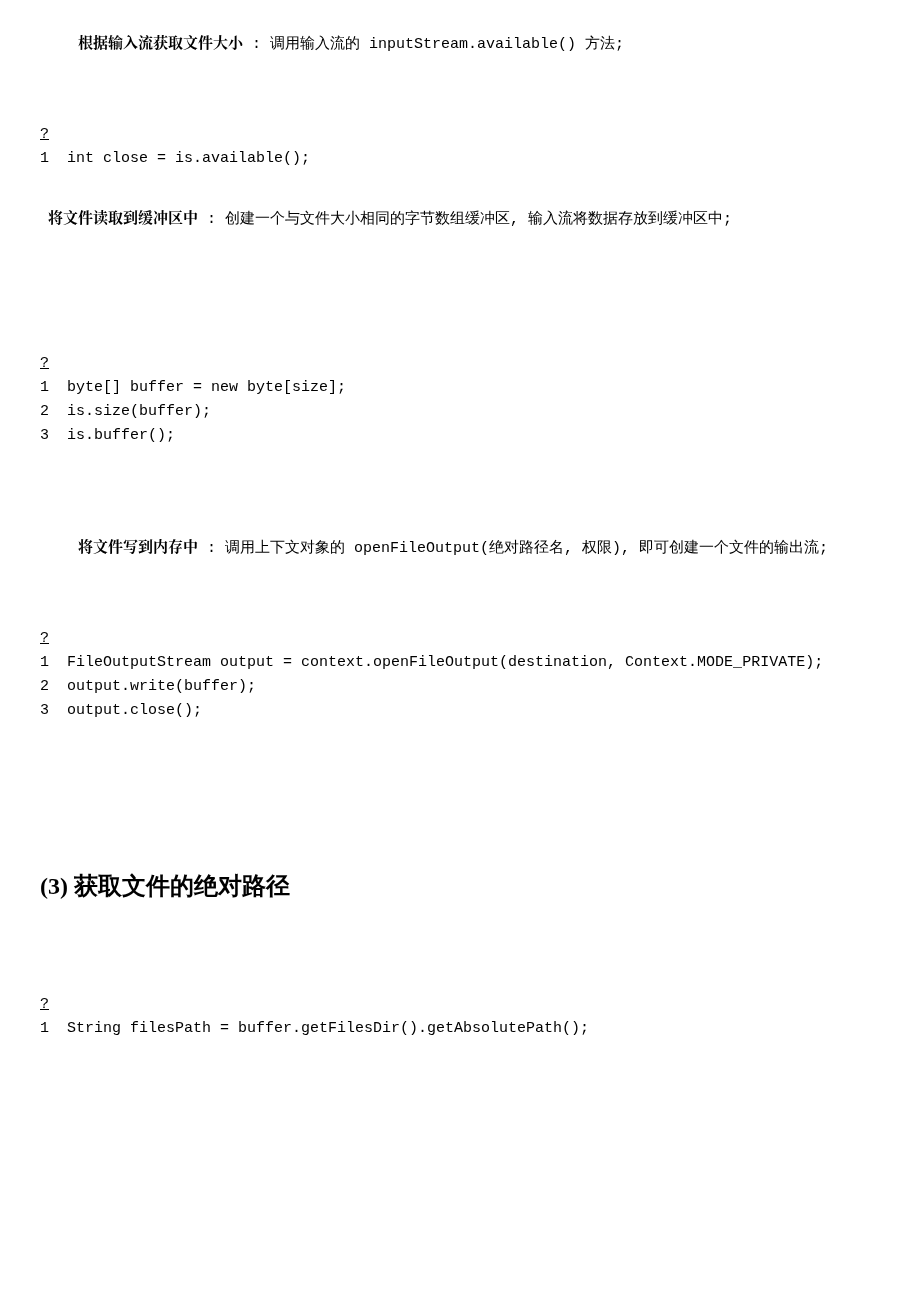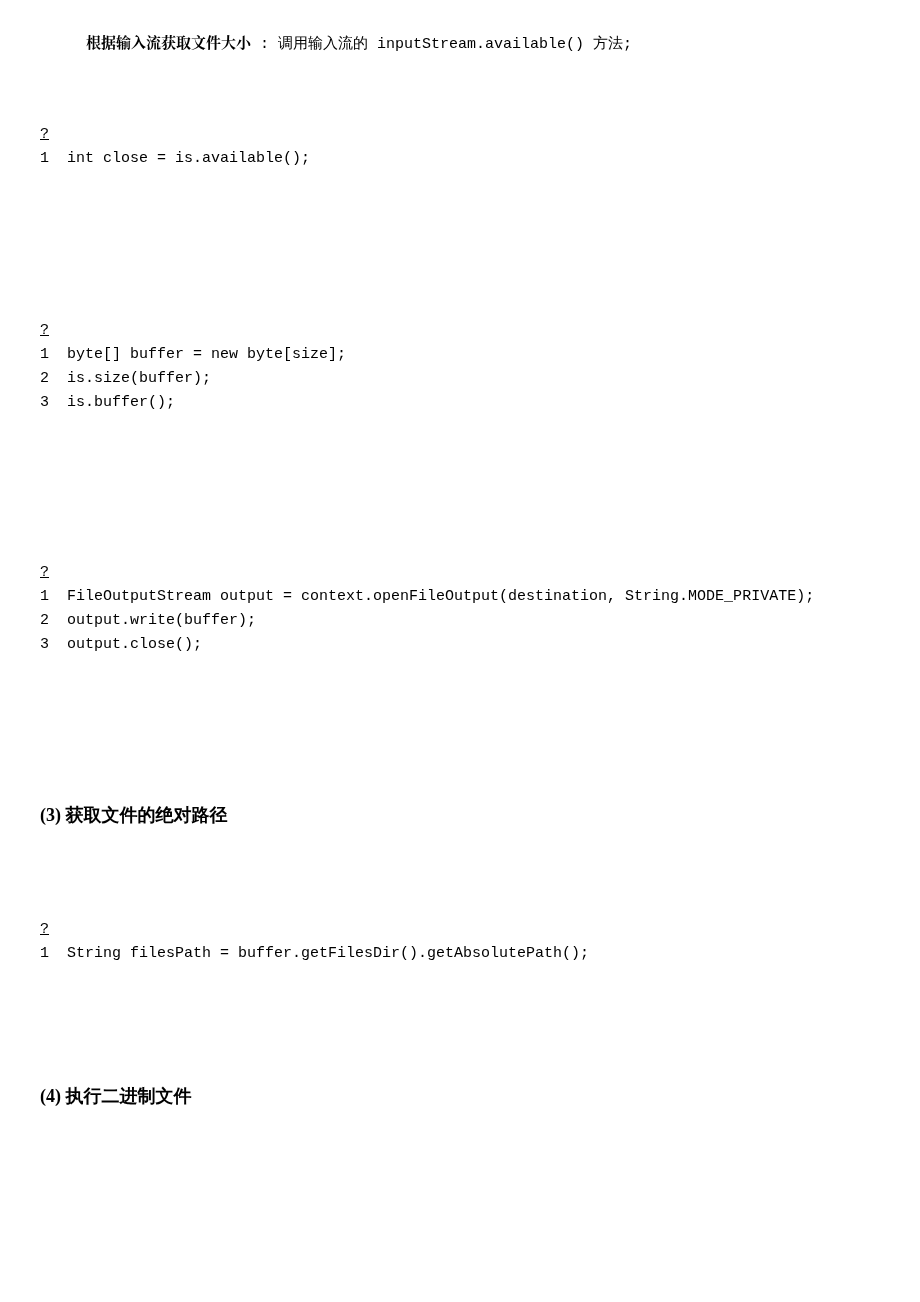--- a/index.html
+++ b/index.html
@@ -8,21 +8,21 @@
     background: #ffffff;
     font-family: "SimSun", "宋体", "Noto Serif CJK SC", serif;
     font-size: 15px;
     color: #000;
     line-height: 1.6;
     padding: 30px 0 60px 0;
     width: 920px;
   }
   .content { padding: 0 40px; }
   .para {
-    margin: 0 0 6px 16px;
+    margin: 0 0 6px 8px;
   }
   .indent { padding-left: 2em; }
   .bold { font-weight: bold; }
   .mono { font-family: "Courier New", "SimSun", monospace; }
   .qmark {
     text-decoration: underline;
     font-family: "Courier New", monospace;
     display: block;
     margin-top: 4px;
   }
@@ -42,21 +42,21 @@
   .cc {
     display: table-cell;
     white-space: pre;
     vertical-align: top;
   }
   .spacer-sm { height: 28px; }
   .spacer-md { height: 56px; }
   .spacer-lg { height: 80px; }
   .spacer-xl { height: 110px; }
   h2.sec {
-    font-size: 18px;
+    font-size: 24px;
     font-weight: bold;
     margin: 0;
     font-family: "SimSun","宋体",serif;
   }
 </style>
 </head>
 <body>
 
 <div class="content">
 
@@ -69,20 +69,23 @@
   <span class="qmark">?</span>
   <div class="codeblock">
     <div class="coderow">
         <span class="ln">1</span>
         <span class="cc">int close = is.available();</span>
       </div>
   </div>
 
   <div class="spacer-sm"></div>
 
+  <p class="para">
+    <span class="bold">将文件读取到缓冲区中</span><span class="mono">  :  创建一个与文件大小相同的字节数组缓冲区, 输入流将数据存放到缓冲区中;</span>
+  </p>
 
   <div class="spacer-xl"></div>
 
   <span class="qmark">?</span>
   <div class="codeblock">
     <div class="coderow">
         <span class="ln">1</span>
         <span class="cc">byte[] buffer = new byte[size];</span>
       </div>
     <div class="coderow">
@@ -90,28 +93,31 @@
         <span class="cc">is.size(buffer);</span>
       </div>
     <div class="coderow">
         <span class="ln">3</span>
         <span class="cc">is.buffer();</span>
       </div>
   </div>
 
   <div class="spacer-lg"></div>
 
+  <p class="para indent">
+    <span class="bold">将文件写到内存中</span><span class="mono">  :  调用上下文对象的 openFileOutput(绝对路径名, 权限), 即可创建一个文件的输出流;</span>
+  </p>
 
   <div class="spacer-md"></div>
 
   <span class="qmark">?</span>
   <div class="codeblock">
     <div class="coderow">
         <span class="ln">1</span>
-        <span class="cc">FileOutputStream output = context.openFileOutput(destination, String.MODE_PRIVATE);</span>
+        <span class="cc">FileOutputStream output = context.openFileOutput(destination, Context.MODE_PRIVATE);</span>
       </div>
     <div class="coderow">
         <span class="ln">2</span>
         <span class="cc">output.write(buffer);</span>
       </div>
     <div class="coderow">
         <span class="ln">3</span>
         <span class="cc">output.close();</span>
       </div>
   </div>
@@ -129,15 +135,14 @@
   <span class="qmark">?</span>
   <div class="codeblock">
     <div class="coderow">
         <span class="ln">1</span>
         <span class="cc">String filesPath = buffer.getFilesDir().getAbsolutePath();</span>
       </div>
   </div>
 
   <div class="spacer-xl"></div>
 
-  <h2 class="sec">(4) 执行二进制文件</h2>
 
 </div>
 
 </body></html>

